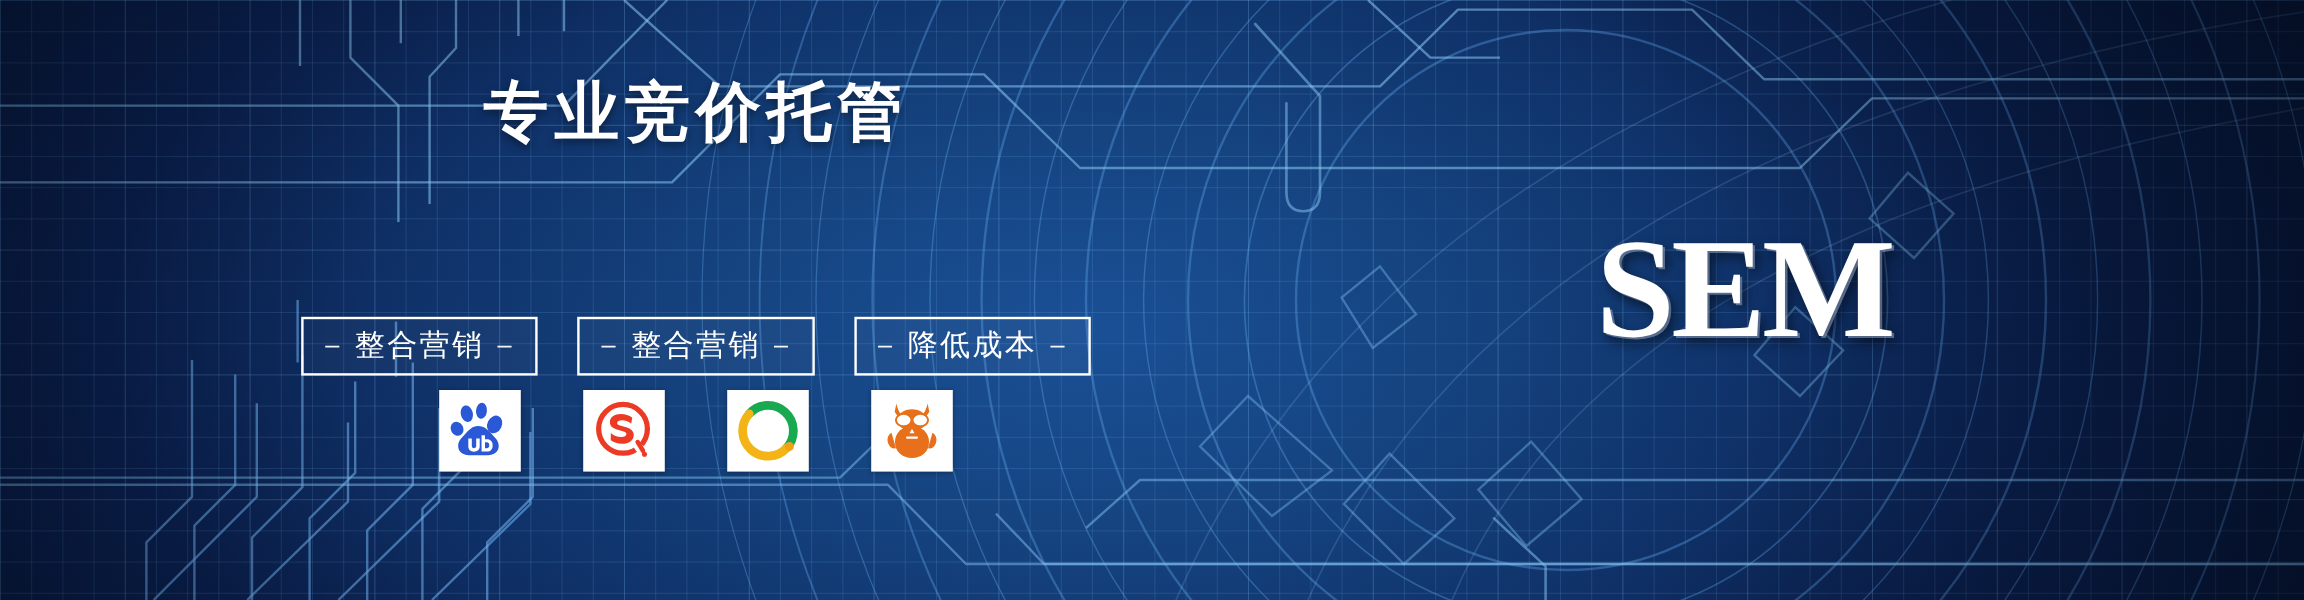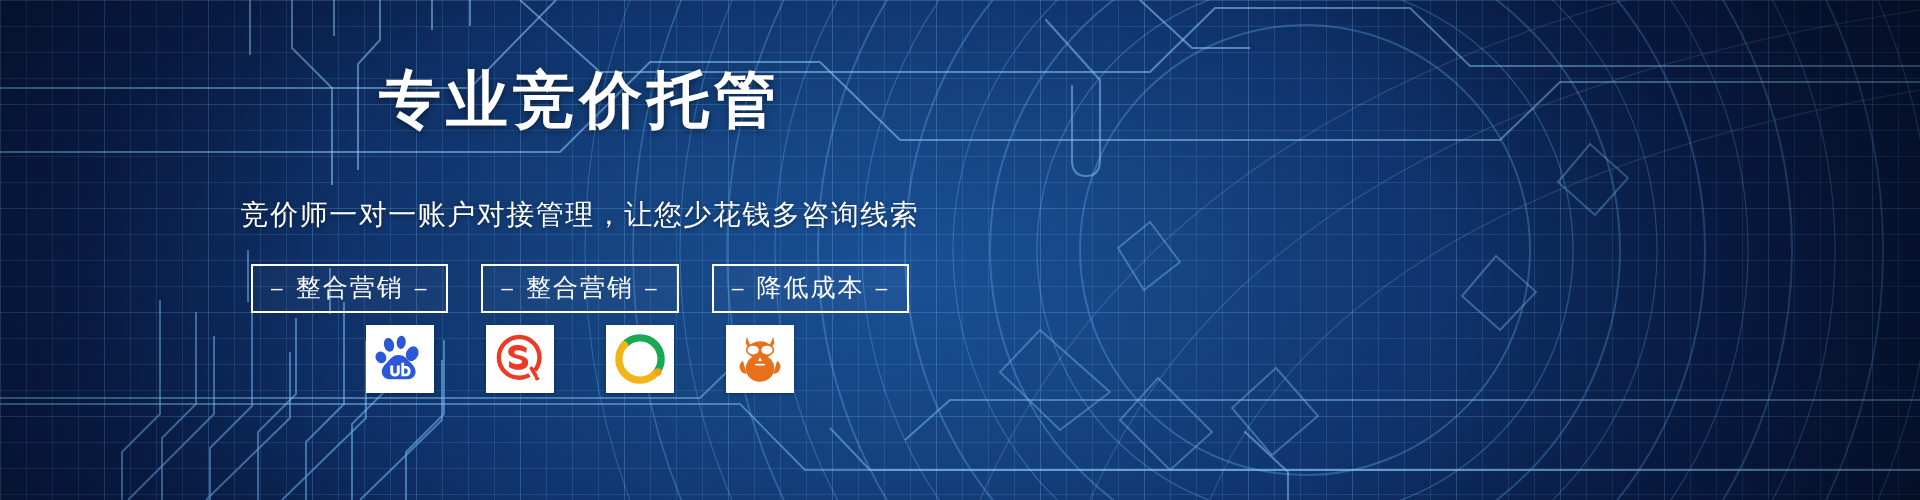--- a/index.html
+++ b/index.html
@@ -48,21 +48,21 @@
 
   
   #content {
     position:absolute; left:0; top:0;
     width:1160px; height:500px;
   }
 
   #title {
     position:absolute; left:0; top:58px; width:1160px;
     text-align:center;
-    font-size:62px; font-weight:bold; color:#ffffff;
+    font-size:54px; font-weight:bold; color:#ffffff;
     letter-spacing:5px;
     text-shadow:0 2px 7px rgba(0,0,0,0.45);
     white-space:nowrap;
   }
 
   #subtitle {
     position:absolute; left:0; top:196px; width:1160px;
     text-align:center;
     font-size:28px; color:#ffffff; font-weight:normal;
     letter-spacing:1.5px;
@@ -205,21 +205,20 @@
       <path d="M1920 90  Q1340 190 1210 500"></path>
     </g>
   </svg>
 
   <div id="vignette"></div>
 
   <div id="content">
 
     <div id="title">专业竞价托管</div>
 
-    <div id="subtitle">竞价师一对一账户对接管理，让您少花钱多咨询线索</div>
 
     <div id="tags">
 
       <div class="tag">
         <span class="dash">–</span>
         <span>整合营销</span>
         <span class="dash">–</span>
       </div>
 
       <div class="tag">
@@ -288,14 +287,15 @@
             <path d="M31.5 21h1" stroke="#e8701a" stroke-width="2.4"></path>
           </g>
           <path d="M32 30 l-2.6 4.5 h5.2z" fill="#ffffff"></path>
           <path d="M27 39 h10" stroke="#ffffff" stroke-width="2.2" stroke-linecap="round"></path>
         </svg>
       </div>
 
     </div>
   </div>
 
+  <div id="sem">SEM</div>
 
 </div>
 
 </body></html>

